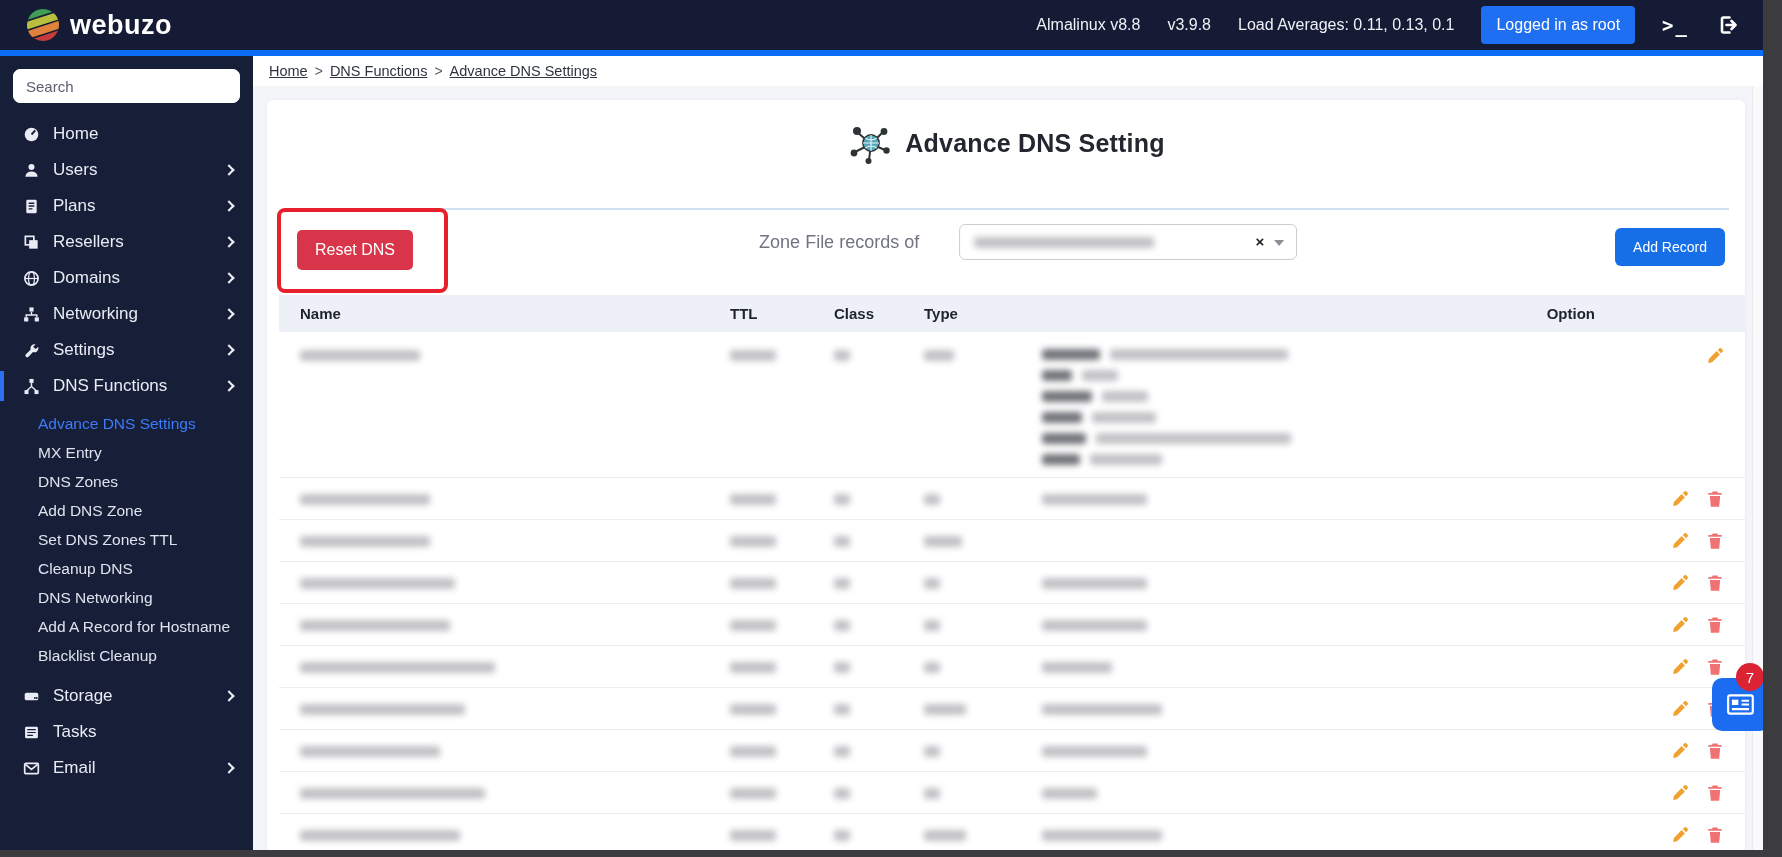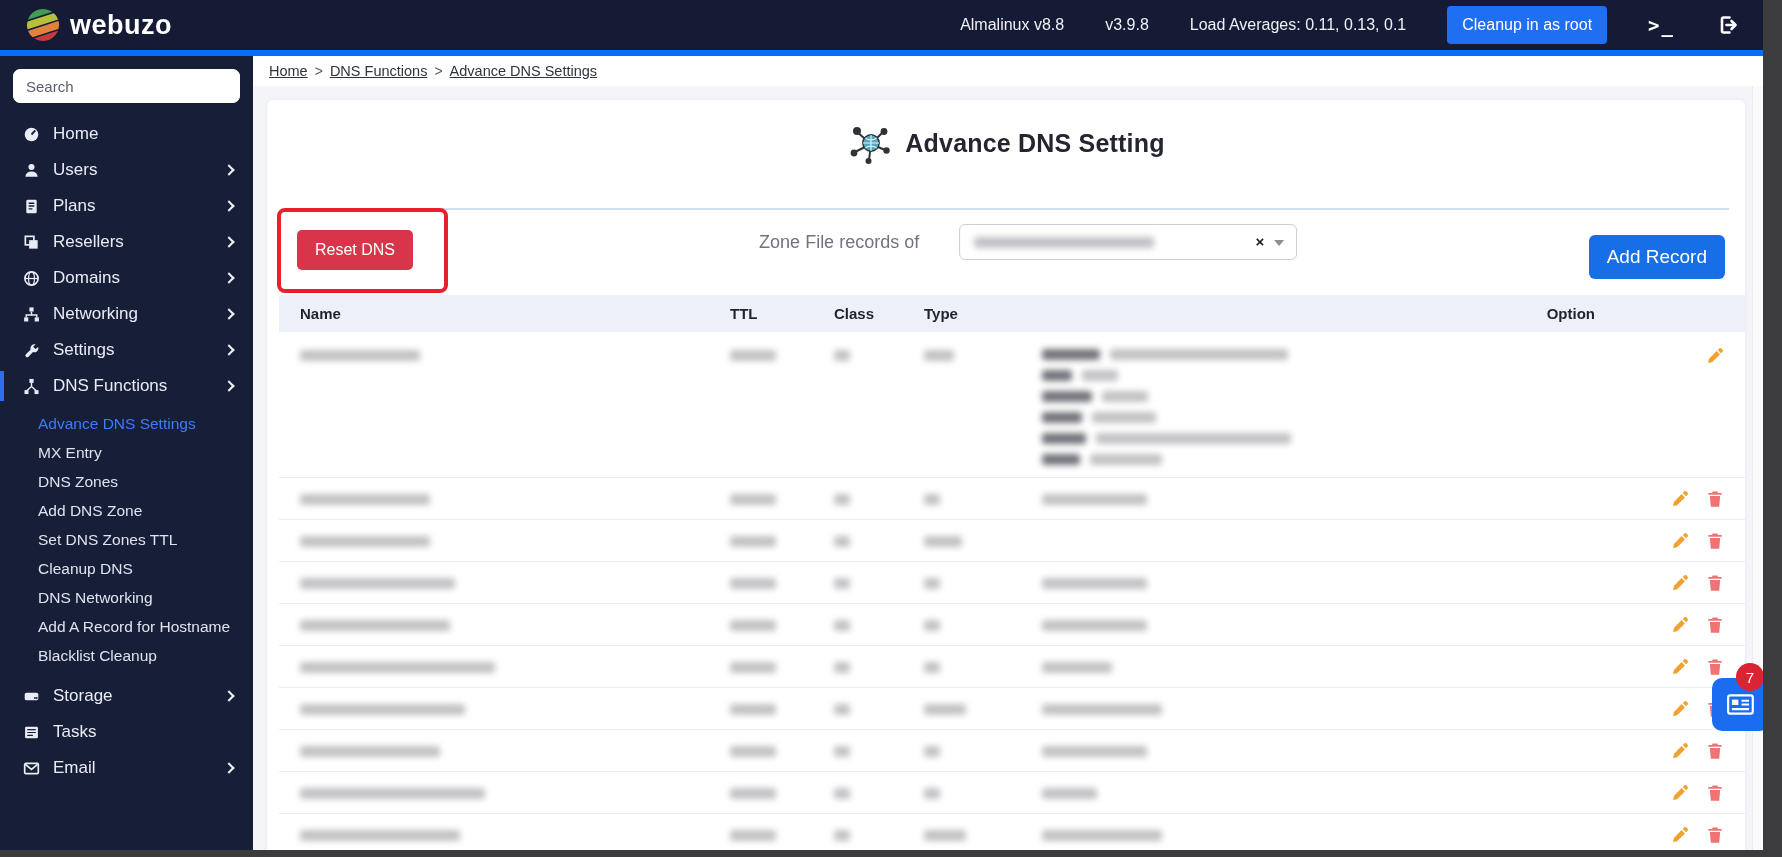--- a/index.html
+++ b/index.html
@@ -4,21 +4,21 @@
 <style>
   * { margin:0; padding:0; box-sizing:border-box; }
   html,body { width:1782px; height:857px; overflow:hidden; }
   body { font-family:"Liberation Sans","DejaVu Sans",sans-serif; background:#3c3c3e; }
   .screen { position:relative; width:1782px; height:857px; background:#f3f5f8; overflow:hidden; }
 
   
   .topbar { position:absolute; left:0; top:0; width:100%; height:50px; background:#151b35; display:flex; align-items:center; z-index:20; }
   .brand { display:flex; align-items:center; gap:9px; padding-left:25px; }
   .brand-text { color:#fff; font-size:27px; font-weight:600; letter-spacing:.5px; }
-  .top-right { margin-left:auto; display:flex; align-items:center; gap:41px; padding-right:42px; color:#eef0f6; font-size:16px; }
+  .top-right { margin-left:auto; display:flex; align-items:center; gap:27px; padding-right:42px; color:#eef0f6; font-size:16px; }
   .login-btn { background:#1e6ff2; color:#fff; border:none; border-radius:4px; padding:10px 15px; font-size:16px; font-family:inherit; cursor:pointer; }
   .term-glyph { color:#fff; font-weight:700; font-size:19px; letter-spacing:2px; font-family:"DejaVu Sans Mono",monospace; }
   .blue-strip { position:absolute; left:0; top:50px; width:100%; height:6px; background:#0b6cf5; z-index:20; }
 
   
   .sidebar { position:absolute; left:0; top:56px; width:253px; bottom:7px; background:#171e38; z-index:15; overflow:hidden; }
   .search-wrap { padding:13px; }
   .search-input { width:100%; height:34px; border-radius:7px; border:1px solid #fff; background:#fff; padding:0 12px; font-size:15px; font-family:inherit; color:#30323c; outline:none; }
   .search-input::placeholder { color:#5a5e6e; }
   .side-item { position:relative; height:36px; display:flex; align-items:center; gap:13px; padding:0 20px 0 22px; color:#e9ecf4; font-size:17px; cursor:pointer; }
@@ -43,21 +43,21 @@
 
   .divider { position:absolute; top:108px; left:28px; right:16px; height:2px; background:#cfe0f3; }
 
   .controls { position:absolute; top:118px; left:28px; right:16px; height:52px; }
   .reset-btn { position:absolute; left:2px; top:12px; background:#d8354a; color:#fff; border:none; border-radius:5px; padding:11px 18px; font-size:16px; font-family:inherit; cursor:pointer; }
   .zone-group { position:absolute; left:50%; transform:translateX(-47%); top:6px; display:flex; align-items:center; gap:40px; }
   .zone-label { color:#6f7480; font-size:18px; white-space:nowrap; }
   .zone-select { position:relative; width:338px; height:36px; background:#fff; border:1px solid #c9cdd4; border-radius:6px; display:flex; align-items:center; padding:0 34px 0 14px; cursor:pointer; }
   .zone-clear { position:absolute; right:32px; top:8px; color:#1c1e24; font-size:15px; font-weight:700; cursor:pointer; line-height:1.2; }
   .zone-caret { position:absolute; right:12px; top:15px; width:0; height:0; border-left:5px solid transparent; border-right:5px solid transparent; border-top:6px solid #8b8f98; }
-  .add-btn { position:absolute; right:4px; top:10px; background:#176fe8; color:#fff; border:none; border-radius:6px; padding:11px 18px; font-size:19px; font-family:inherit; cursor:pointer;margin-top:7px; }
+  .add-btn { position:absolute; right:4px; top:10px; background:#176fe8; color:#fff; border:none; border-radius:6px; padding:11px 18px; font-size:14px; font-family:inherit; cursor:pointer; }
 
   .red-rect { position:absolute; left:10px; top:108px; width:171px; height:85px; border:4px solid #e7202b; border-radius:8px; z-index:6; pointer-events:none; }
 
   
   .dns-table { position:absolute; top:195px; left:12px; right:0; }
   .t-row { display:grid; grid-template-columns:430px 104px 90px 118px 1fr 130px; align-items:center; padding-left:21px; }
   .t-head { background:#edf1f7; height:37px; font-weight:700; font-size:15px; color:#1f232b; }
   .t-head .opt { text-align:right; padding-right:20px; }
   .t-body .t-row { height:42px; border-bottom:1px solid #ececf0; }
   .t-body .t-row.tall { height:146px; align-items:flex-start; padding-top:14px; border-bottom:1px solid #ececf0; }
@@ -94,21 +94,21 @@
           <rect x="-2" y="19" width="40" height="7.4" fill="#e0823c"></rect>
           <rect x="-2" y="28" width="40" height="9" fill="#c43b3b"></rect>
         </g>
       </svg>
       <span class="brand-text">webuzo</span>
     </div>
     <div class="top-right">
       <span>Almalinux v8.8</span>
       <span>v3.9.8</span>
       <span>Load Averages: 0.11, 0.13, 0.1</span>
-      <button class="login-btn">Cleanup in as root</button>
+      <button class="login-btn">Logged in as root</button>
       <span class="term-glyph">&gt;_</span>
       <span style="display:inline-flex;">
         <svg width="24" height="24" viewBox="0 0 24 24" fill="none" stroke="#fff" stroke-width="2.6" stroke-linecap="round" stroke-linejoin="round">
           <path d="M13.5 4.5H7.5a1.5 1.5 0 0 0-1.5 1.5v12a1.5 1.5 0 0 0 1.5 1.5h6"></path>
           <path d="M15.5 8l4 4-4 4"></path>
             <path d="M19 12h-8.5"></path>
         </svg>
       </span>
     </div>
   </header>

